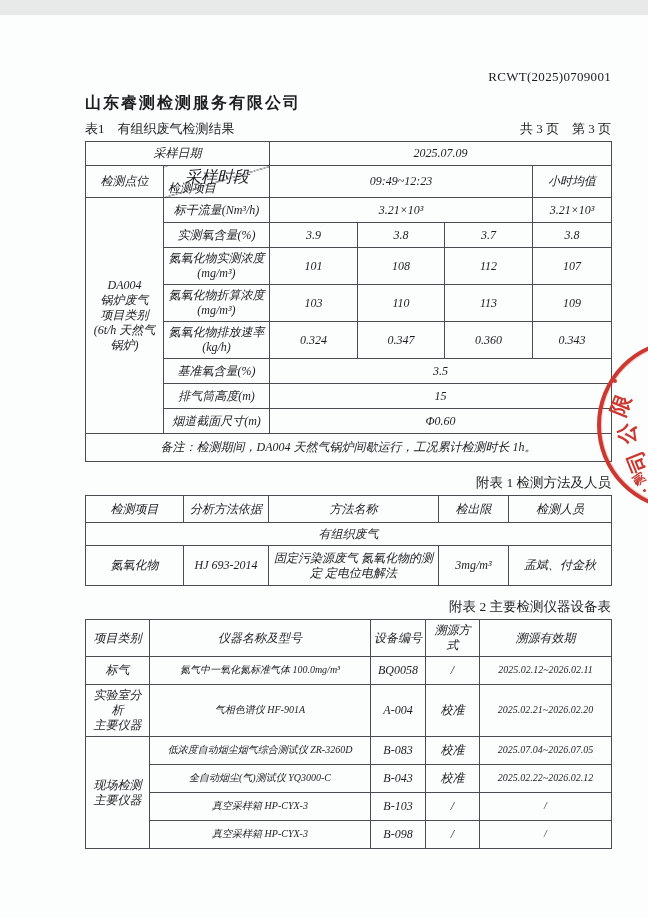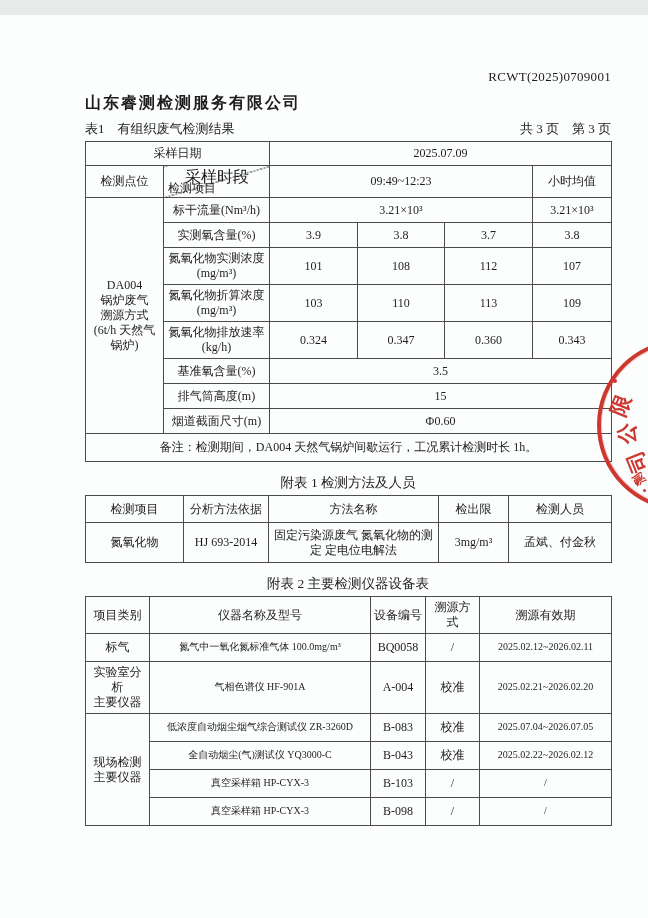--- a/index.html
+++ b/index.html
@@ -16,21 +16,21 @@
   .content { width:526px; margin:0 auto; }
 
   .report-no { padding-top:54px; text-align:right; font-size:13px; letter-spacing:.3px; }
   .company   { margin-top:8px; font-size:16px; font-weight:bold; letter-spacing:2px; }
   .title     { margin:10px 0 2px; text-align:center; font-size:26px; font-weight:bold; letter-spacing:12px; text-indent:12px; }
 
   .caption-row { position:relative; margin-top:6px; margin-bottom:3px; height:18px; }
   .t1-caption  { position:absolute; left:0; right:0; text-align:left; font-size:13px; }
   .t1-pages    { position:absolute; right:0; top:0; font-size:13px; }
 
-  table.tbl { width:526px; table-layout:fixed; border-collapse:collapse; font-size:12px; }
+  table.tbl { width:526px; table-layout:fixed; border-collapse:collapse; font-size:12px;font-style:italic; }
   table.tbl td, table.tbl th {
     border:1px solid #4c4c50;
     text-align:center; vertical-align:middle;
     padding:3px 3px; line-height:1.25; font-weight:normal;
     overflow:hidden;
   }
   .pre { white-space:pre-line; }
   td.note-cell { text-align:left; padding:5px 6px; height:28px; }
   tr.r-date td { height:24px; }
   tr.r-head td { height:32px; }
@@ -39,21 +39,21 @@
 
   
   td.diag {
     position:relative; padding:0;
     background-image:linear-gradient(to bottom right,
       transparent 49.5%, #4c4c50 49.5%, #4c4c50 50.6%, transparent 50.6%);
   }
   td.diag .diag-top    { position:absolute; top:1px; right:20px; font-size:16px; }
   td.diag .diag-bottom { position:absolute; bottom:1px; left:4px; font-size:12px; }
 
-  .sub-caption { margin:12px 0 3px; text-align:center; font-size:13.5px; }
+  .sub-caption { margin:12px 0 3px; text-align:right; font-size:13.5px; }
   tr.m-head td { height:27px; }
   tr.m-group td { height:23px; }
   tr.m-row td { height:40px; }
   tr.i-head td { height:26px; }
   tr.i-row td { height:28px; }
   td.small { font-size:10px; }
 
   
   .seal {
     position:absolute; top:324px; left:597px;
@@ -107,21 +107,21 @@
         <td class="diag">
           <span class="diag-top">采样时段</span>
           <span class="diag-bottom">检测项目</span>
         </td>
         <td colspan="3">09:49~12:23</td>
         <td>小时均值</td>
       </tr>
       <tr class="r-single">
         <td rowspan="8" class="pre">DA004
 锅炉废气
-溯源方式
+项目类别
 (6t/h 天然气
 锅炉)</td>
         <td>标干流量(Nm³/h)</td>
         <td colspan="3">3.21×10³</td>
         <td>3.21×10³</td>
       </tr>
       <tr class="r-single">
         <td>实测氧含量(%)</td>
         <td>3.9</td>
         <td>3.8</td>
@@ -180,20 +180,23 @@
           <col style="width:103px">
       </colgroup>
       <tbody>
           <tr class="m-head">
         <td>检测项目</td>
         <td>分析方法依据</td>
         <td>方法名称</td>
         <td>检出限</td>
         <td>检测人员</td>
       </tr>
+      <tr class="m-group">
+        <td colspan="5">有组织废气</td>
+      </tr>
       <tr class="m-row">
         <td>氮氧化物</td>
         <td>HJ 693-2014</td>
         <td>固定污染源废气 氮氧化物的测定 定电位电解法</td>
         <td>3mg/m³</td>
         <td>孟斌、付金秋</td>
       </tr>
     </tbody>
       </table>
 

